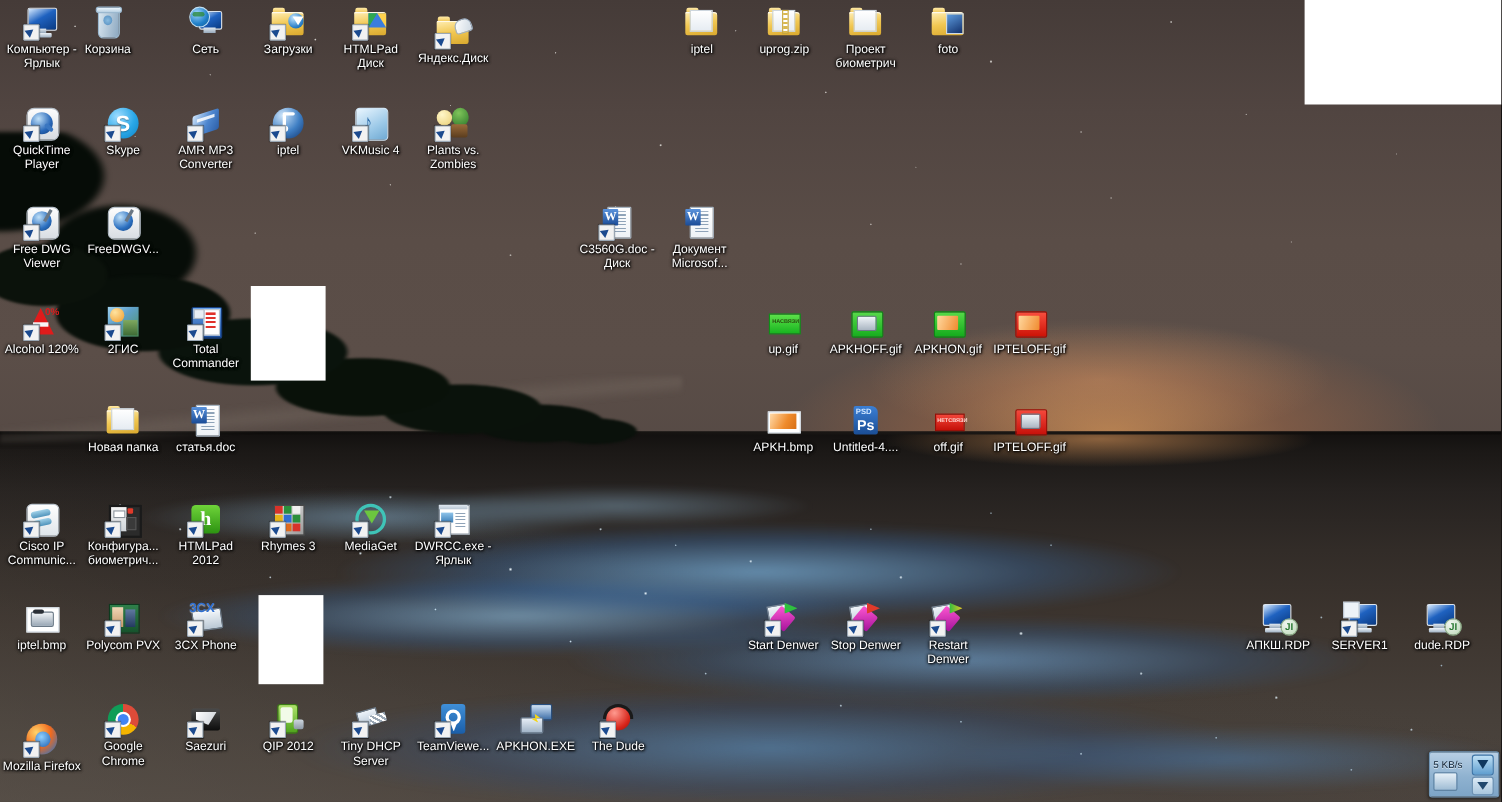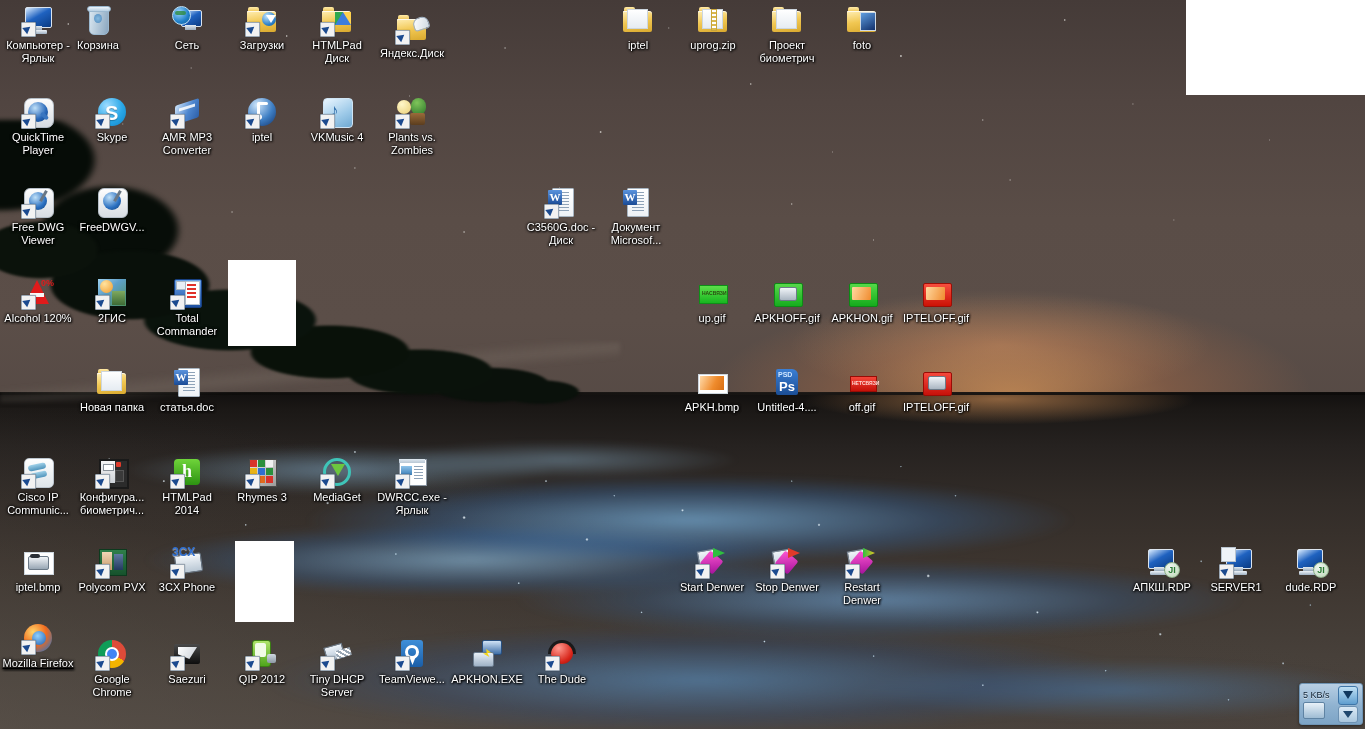--- a/index.html
+++ b/index.html
@@ -537,21 +537,21 @@
           <span class="sc"></span>
         </div>
         <div class="lbl">Конфигура... биометрич...</div>
       </div>
       <div class="icon" style="left: 149px; top: 456px;">
         <div class="gfx">
           <div style="position:absolute;left:3px;top:3px;width:26px;height:26px;border-radius:4px;background:linear-gradient(#6fd43a,#2c9211)"></div>
           <div style="position:absolute;left:11px;top:4px;color:#fff;font:bold 18px/22px 'Liberation Serif',serif">h</div>
           <span class="sc"></span>
         </div>
-        <div class="lbl">HTMLPad 2014</div>
+        <div class="lbl">HTMLPad 2012</div>
       </div>
       <div class="icon" style="left: 224px; top: 456px;">
         <div class="gfx">
           <div style="position:absolute;left:3px;top:3px;width:26px;height:26px;background:linear-gradient(140deg,#e8e8e8,#9a9a9a);border:1px solid #4a4a4a"></div>
           <div style="position:absolute;left:4px;top:4px;width:7px;height:7px;background:#d8332a"></div>
           <div style="position:absolute;left:12px;top:4px;width:7px;height:7px;background:#2a8f3c"></div>
           <div style="position:absolute;left:20px;top:4px;width:7px;height:7px;background:#f0f0f0"></div>
           <div style="position:absolute;left:4px;top:12px;width:7px;height:7px;background:#e8b317"></div>
           <div style="position:absolute;left:12px;top:12px;width:7px;height:7px;background:#2f6fd0"></div>
           <div style="position:absolute;left:20px;top:12px;width:7px;height:7px;background:#2a8f3c"></div>
@@ -653,21 +653,21 @@
       </div>
       <div class="icon" style="left: 1273px; top: 546px;">
         <div class="gfx">
           <div style="position:absolute;left:2px;top:3px;width:24px;height:18px;background:linear-gradient(150deg,#d8ebff,#1f62c0 45%,#0a3a82);border:1px solid #dbe4ee;border-radius:2px"></div>
           <div style="position:absolute;left:8px;top:21px;width:10px;height:4px;background:linear-gradient(#e3ebf2,#97a9bb)"></div>
           <div style="position:absolute;left:4px;top:25px;width:18px;height:4px;background:linear-gradient(#eef3f8,#9fb1c3);border-radius:1px"></div>
           <div style="position:absolute;left:18px;top:16px;width:14px;height:14px;border-radius:50%;background:radial-gradient(circle at 35% 30%,#f2f7f2,#b9d6b4);border:1px solid #8fb08a;color:#2a7a33;font:bold 9px/14px 'Liberation Sans',sans-serif;text-align:center">JI</div>
         </div>
         <div class="lbl">dude.RDP</div>
       </div>
-      <div class="icon" style="left: 0px; top: 622px; text-decoration: underline;">
+      <div class="icon" style="left: 0px; top: 656px;">
         <div class="gfx">
           <div style="position:absolute;left:2px;top:2px;width:28px;height:28px;border-radius:50%;background:radial-gradient(circle at 32% 28%,#ffd46a,#f06a1e 48%,#2a74c4 92%)"></div>
           <div style="position:absolute;left:10px;top:9px;width:14px;height:14px;border-radius:50%;background:radial-gradient(circle at 40% 35%,#8fd0ff,#1f5fb0)"></div>
           <span class="sc"></span>
         </div>
         <div class="lbl">Mozilla Firefox</div>
       </div>
       <div class="icon" style="left: 74px; top: 638px;">
         <div class="gfx">
           <div style="position:absolute;left:2px;top:2px;width:28px;height:28px;border-radius:50%;background:conic-gradient(#dd4b39 0deg 120deg,#f4b400 120deg 240deg,#0f9d58 240deg 360deg)"></div>

